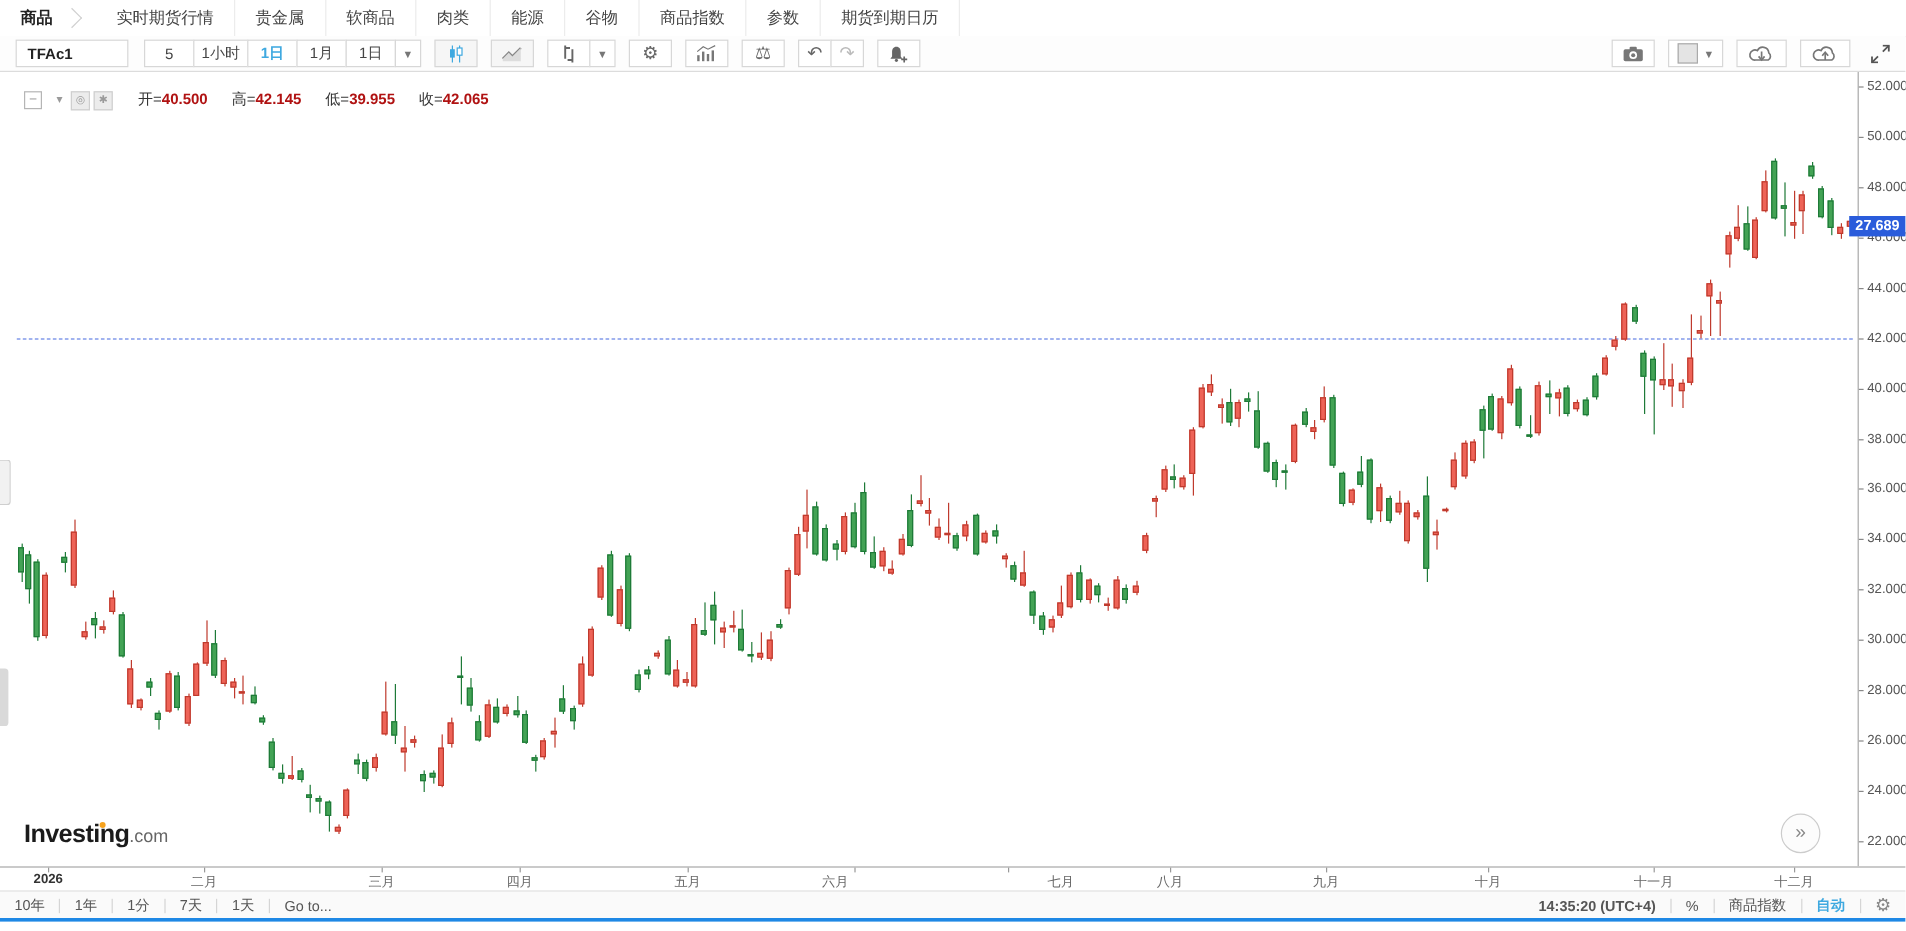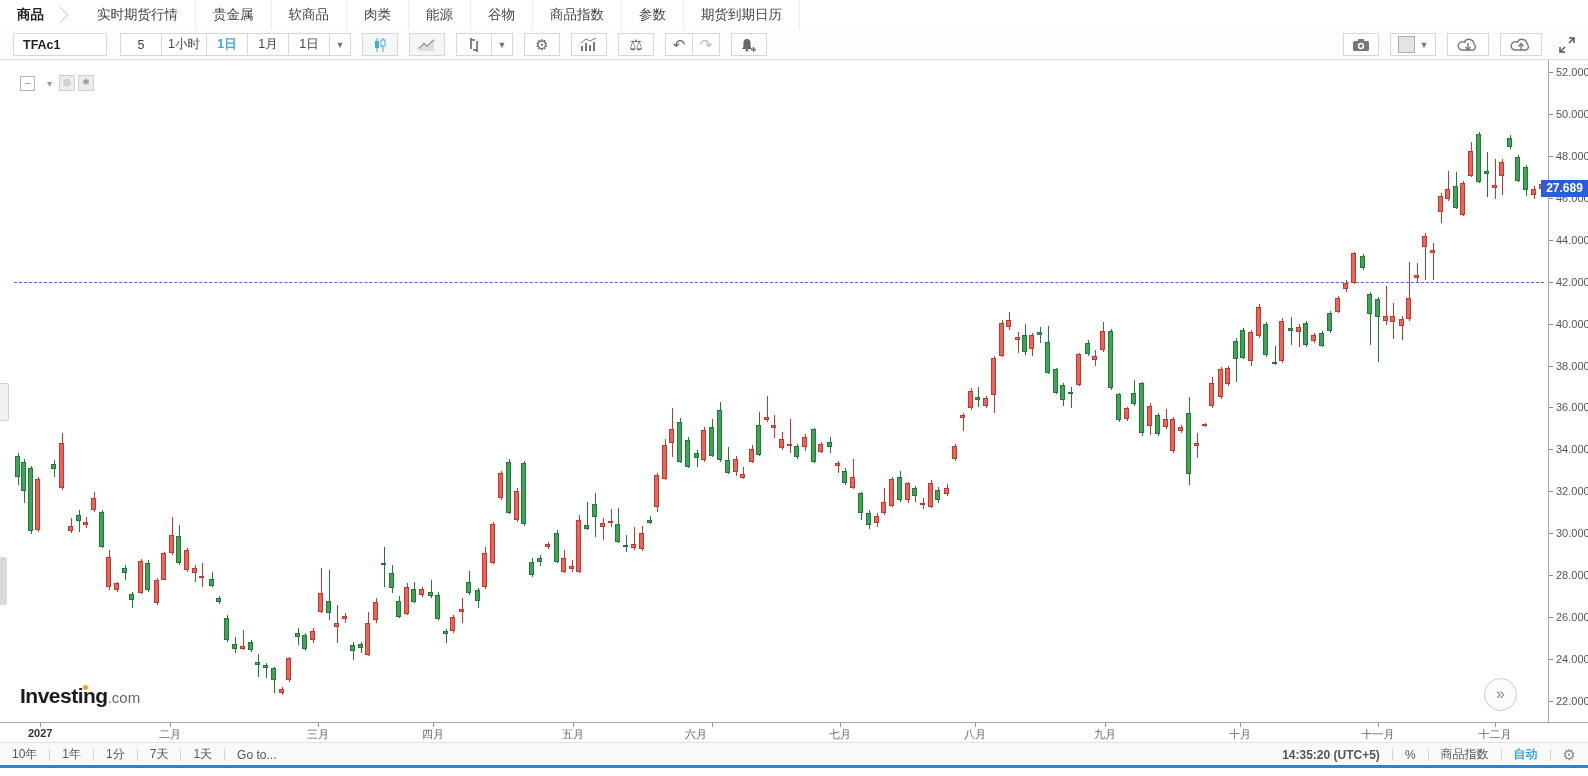--- a/index.html
+++ b/index.html
@@ -597,20 +597,26 @@
       <div class="wick" style="left: 1533.5px; top: 126.03px; height: 13.2111px; background: rgb(191, 58, 45);"></div>
       <div class="body" style="left: 1531px; top: 129.385px; height: 5.6619px; background: rgb(238, 99, 87); border-color: rgb(191, 58, 45);"></div>
       <div class="wick" style="left: 1541.5px; top: 122.674px; height: 13.2111px; background: rgb(191, 58, 45);"></div>
       <div class="body" style="left: 1539px; top: 124.142px; height: 4.8231px; background: rgb(238, 99, 87); border-color: rgb(191, 58, 45);"></div>
     </div>
   <div class="chead">
     <div class="collapse-box">–</div>
     <span class="ccaret">▾</span>
     <span class="chip">◎</span>
     <span class="chip">✱</span>
+    <span id="ohlc-row" style="display:flex;margin-left:8px;">
+        <span class="ohlc">开=<b>40.500</b></span>
+        <span class="ohlc">高=<b>42.145</b></span>
+        <span class="ohlc">低=<b>39.955</b></span>
+        <span class="ohlc">收=<b>42.065</b></span>
+      </span>
   </div>
 </div>
 
 <div id="paxis">
     <div class="plabel" style="top: 5.9529px;">52.000</div>
     <div class="ptick" style="top: 11.9529px;"></div>
     <div class="plabel" style="top: 47.8929px;">50.000</div>
     <div class="ptick" style="top: 53.8929px;"></div>
     <div class="plabel" style="top: 89.8329px;">48.000</div>
     <div class="ptick" style="top: 95.8329px;"></div>
@@ -638,33 +644,33 @@
     <div class="ptick" style="top: 557.173px;"></div>
     <div class="plabel" style="top: 593.113px;">24.000</div>
     <div class="ptick" style="top: 599.113px;"></div>
     <div class="plabel" style="top: 635.053px;">22.000</div>
     <div class="ptick" style="top: 641.053px;"></div>
   </div>
 <div id="pricebadge" style="top: 179.707px;">27.689</div>
 
 <div id="taxis">
     <div class="mtick" style="left: 40px;"></div>
-    <div class="mlabel year" style="left: 28px;">2027</div>
+    <div class="mlabel year" style="left: 28px;">2026</div>
     <div class="mtick" style="left: 170px;"></div>
     <div class="mlabel" style="left: 170px;">二月</div>
     <div class="mtick" style="left: 318px;"></div>
     <div class="mlabel" style="left: 318px;">三月</div>
     <div class="mtick" style="left: 433px;"></div>
     <div class="mlabel" style="left: 433px;">四月</div>
     <div class="mtick" style="left: 573px;"></div>
     <div class="mlabel" style="left: 573px;">五月</div>
     <div class="mtick" style="left: 712px;"></div>
     <div class="mlabel" style="left: 696px;">六月</div>
     <div class="mtick" style="left: 840px;"></div>
-    <div class="mlabel" style="left: 840px;">七月</div>
+    <div class="mlabel" style="left: 884px;">七月</div>
     <div class="mtick" style="left: 975px;"></div>
     <div class="mlabel" style="left: 975px;">八月</div>
     <div class="mtick" style="left: 1105px;"></div>
     <div class="mlabel" style="left: 1105px;">九月</div>
     <div class="mtick" style="left: 1240px;"></div>
     <div class="mlabel" style="left: 1240px;">十月</div>
     <div class="mtick" style="left: 1378px;"></div>
     <div class="mlabel" style="left: 1378px;">十一月</div>
     <div class="mtick" style="left: 1495px;"></div>
     <div class="mlabel" style="left: 1495px;">十二月</div>
@@ -678,21 +684,21 @@
       <span class="bsep"></span>
       <span class="bitem">1分</span>
       <span class="bsep"></span>
       <span class="bitem">7天</span>
       <span class="bsep"></span>
       <span class="bitem">1天</span>
       <span class="bsep"></span>
       <span class="bitem">Go to...</span>
     </div>
   <div class="bright">
-    <span class="bitem clock">14:35:20 (UTC+5)</span>
+    <span class="bitem clock">14:35:20 (UTC+4)</span>
     <span class="bsep"></span>
     <span class="bitem">%</span>
     <span class="bsep"></span>
     <span class="bitem">商品指数</span>
     <span class="bsep"></span>
     <span class="bitem auto">自动</span>
     <span class="bsep"></span>
     <span class="bitem"><span class="glyph" style="color:#888;">⚙</span></span>
   </div>
 </div>

